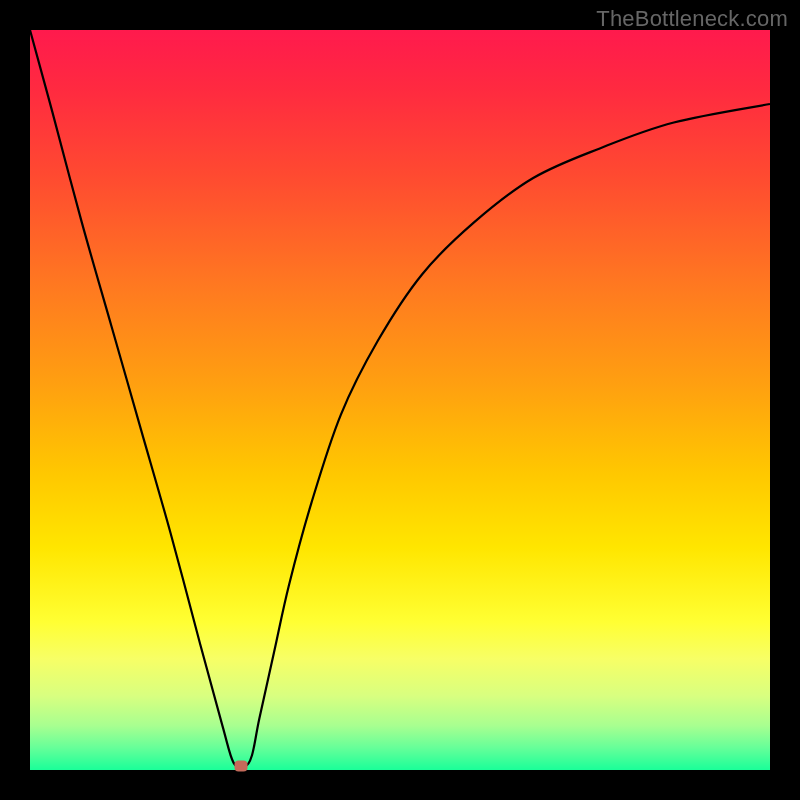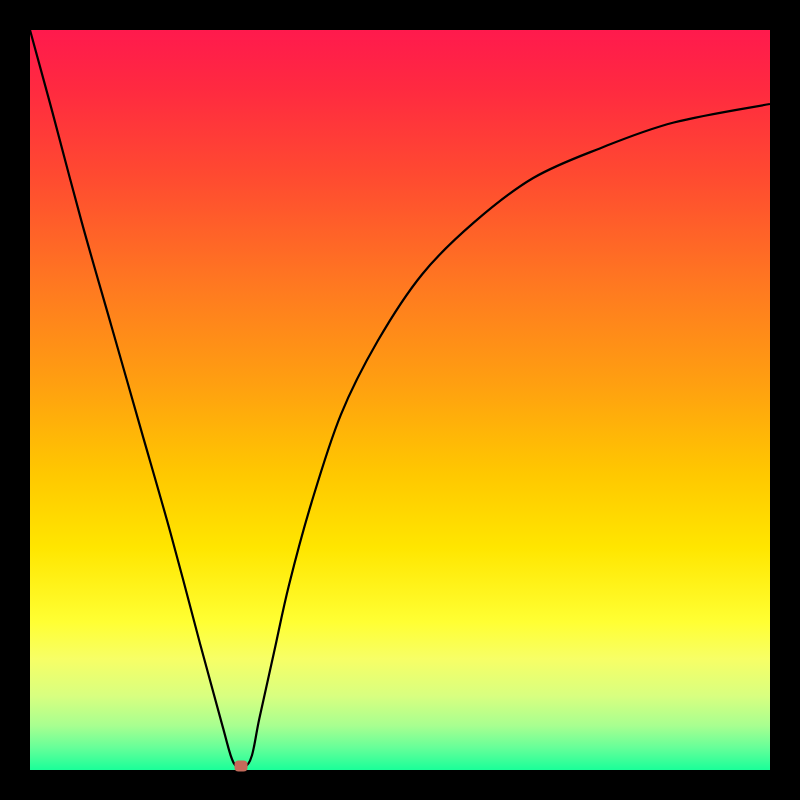--- a/index.html
+++ b/index.html
@@ -68,20 +68,21 @@
     height: 11px;
     border-radius: 4px;
     transform: translate(-50%, -50%);
   }
 </style>
 </head>
 <body>
 
 <div class="chart-container">
 
+  <div class="watermark">TheBottleneck.com</div>
 
   <div class="plot-area">
 
     <svg class="curve" viewBox="0 0 740 740" preserveAspectRatio="none">
       <path id="curve-path" d="M 0 0 C 3.70 13.57, 13.57 49.33, 22.20 81.40 C 30.83 113.47, 41.93 156.63, 51.80 192.40 C 61.67 228.17, 71.53 261.47, 81.40 296.00 C 91.27 330.53, 101.13 365.07, 111.00 399.60 C 120.87 434.13, 130.73 467.43, 140.60 503.20 C 150.47 538.97, 161.57 582.13, 170.20 614.20 C 178.83 646.27, 186.85 675.87, 192.40 695.60 C 197.95 715.33, 199.80 725.82, 203.50 732.60 C 207.20 739.38, 211.52 737.53, 214.60 736.30 C 217.68 735.07, 219.53 733.22, 222.00 725.20 C 224.47 717.18, 225.70 705.47, 229.40 688.20 C 233.10 670.93, 239.27 643.80, 244.20 621.60 C 249.13 599.40, 252.83 579.67, 259.00 555.00 C 265.17 530.33, 272.57 501.97, 281.20 473.60 C 289.83 445.23, 299.70 411.93, 310.80 384.80 C 321.90 357.67, 334.23 334.23, 347.80 310.80 C 361.37 287.37, 376.17 263.93, 392.20 244.20 C 408.23 224.47, 425.50 208.43, 444.00 192.40 C 462.50 176.37, 482.23 160.33, 503.20 148.00 C 524.17 135.67, 546.37 127.65, 569.80 118.40 C 593.23 109.15, 615.43 99.90, 643.80 92.50 C 672.17 85.10, 723.97 77.08, 740.00 74.00"></path>
     </svg>
 
     <div id="marker" class="marker" style="left: 210.9px; top: 736.3px; background: rgb(196, 106, 90);"></div>
 
   </div>

